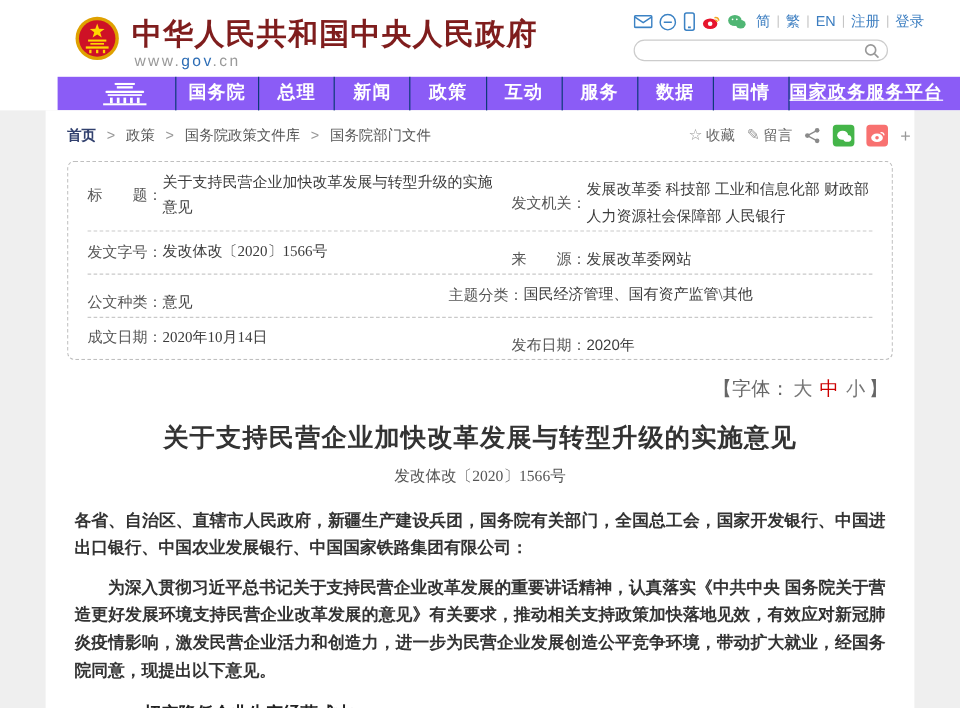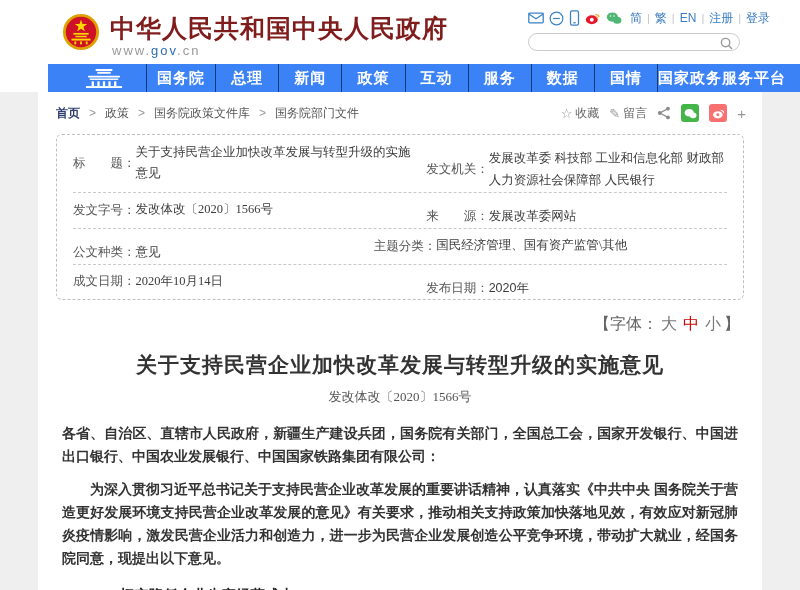--- a/index.html
+++ b/index.html
@@ -24,33 +24,33 @@
   .icon-row { display: flex; align-items: center; gap: 5px; height: 18px; }
   .icon-row .mini-icon { width: 16px; height: 15px; display: inline-flex; align-items: center; justify-content: center; cursor: pointer; }
   .lang-links { display: flex; align-items: center; gap: 5px; margin-left: 3px; font-size: 12px; color: #3b7dc0; white-space: nowrap; }
   .lang-links .lang { cursor: pointer; }
   .lang-links .div { color: #c5c5c5; font-size: 11px; }
   .search-box { margin-top: 6px; height: 18px; border: 1px solid #ccc; border-radius: 9px; position: relative; background: #fff; }
   .search-box input { position: absolute; left: 8px; top: 1px; width: 178px; height: 14px; border: none; outline: none; font-size: 11px; background: transparent; }
   .search-box .mag { position: absolute; right: 6px; top: 2px; cursor: pointer; }
 
   
-  .main-nav { height: 28px; background: #3b82f6; margin-left: 48px; }
+  .main-nav { height: 28px; background: #8b5cf6; margin-left: 48px; }
   .main-nav .container { display: flex; height: 28px; }
   .nav-cell { flex: 1; text-align: center; line-height: 28px; color: #fff; font-size: 15px; font-weight: bold; letter-spacing: 1px; cursor: pointer; border-left: 1px solid #0d3a78; white-space: nowrap; }
   .nav-cell.icon-cell { flex: 1.35; border-left: none; display: flex; align-items: center; justify-content: center; }
   .nav-cell.first-text { flex: 1.1; }
-  .nav-cell.wide { flex: 2.05; }
+  .nav-cell.wide { flex: 2.05; text-decoration: underline; }
 
   
   .content-wrap { height: 498px; background: #efefef; }
   .content { width: 724px; margin: 0 auto; background: #fff; height: 100%; overflow: hidden; }
 
   
-  .crumb-row { display: flex; justify-content: space-between; align-items: center; padding: 12px 16px 8px 18px; font-size: 12px; }
+  .crumb-row { display: flex; justify-content: space-between; align-items: center; padding: 12px 3px 8px 18px; font-size: 12px; }
   .crumbs { display: flex; align-items: center; gap: 9px; }
   .crumb { color: #555; cursor: pointer; white-space: nowrap; }
   .crumb.home { color: #31406e; font-weight: bold; }
   .crumb-sep { color: #999; }
   .page-tools { display: flex; align-items: center; gap: 10px; color: #666; }
   .tool { display: inline-flex; align-items: center; gap: 3px; cursor: pointer; white-space: nowrap; }
   .tool .glyph { color: #999; font-size: 13px; }
   .sq-icon { width: 18px; height: 18px; border-radius: 3px; display: inline-flex; align-items: center; justify-content: center; cursor: pointer; }
   .sq-wechat { background: #44b549; }
   .sq-weibo { background: #f87170; }

